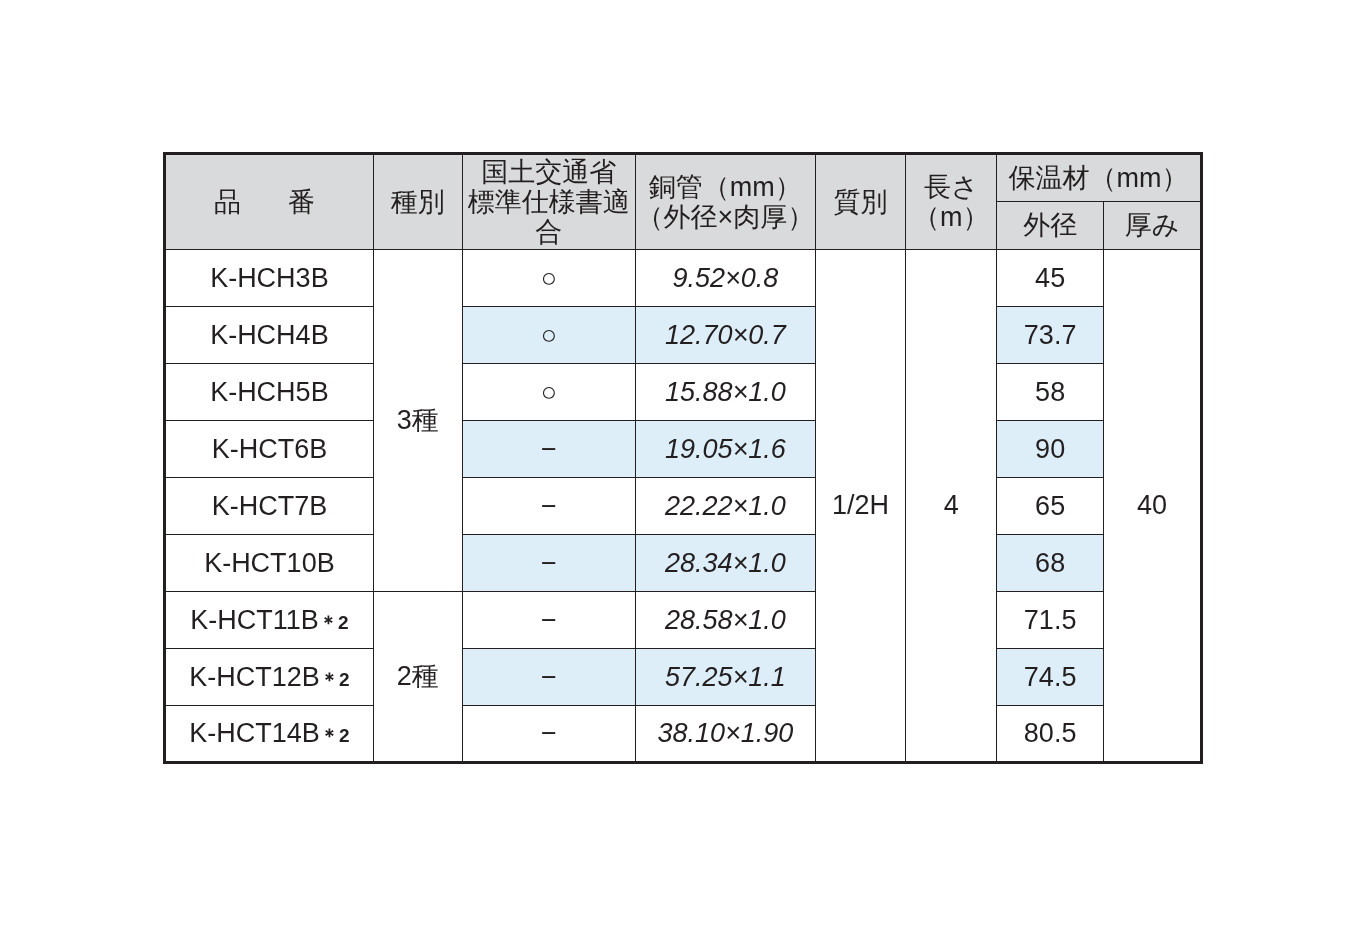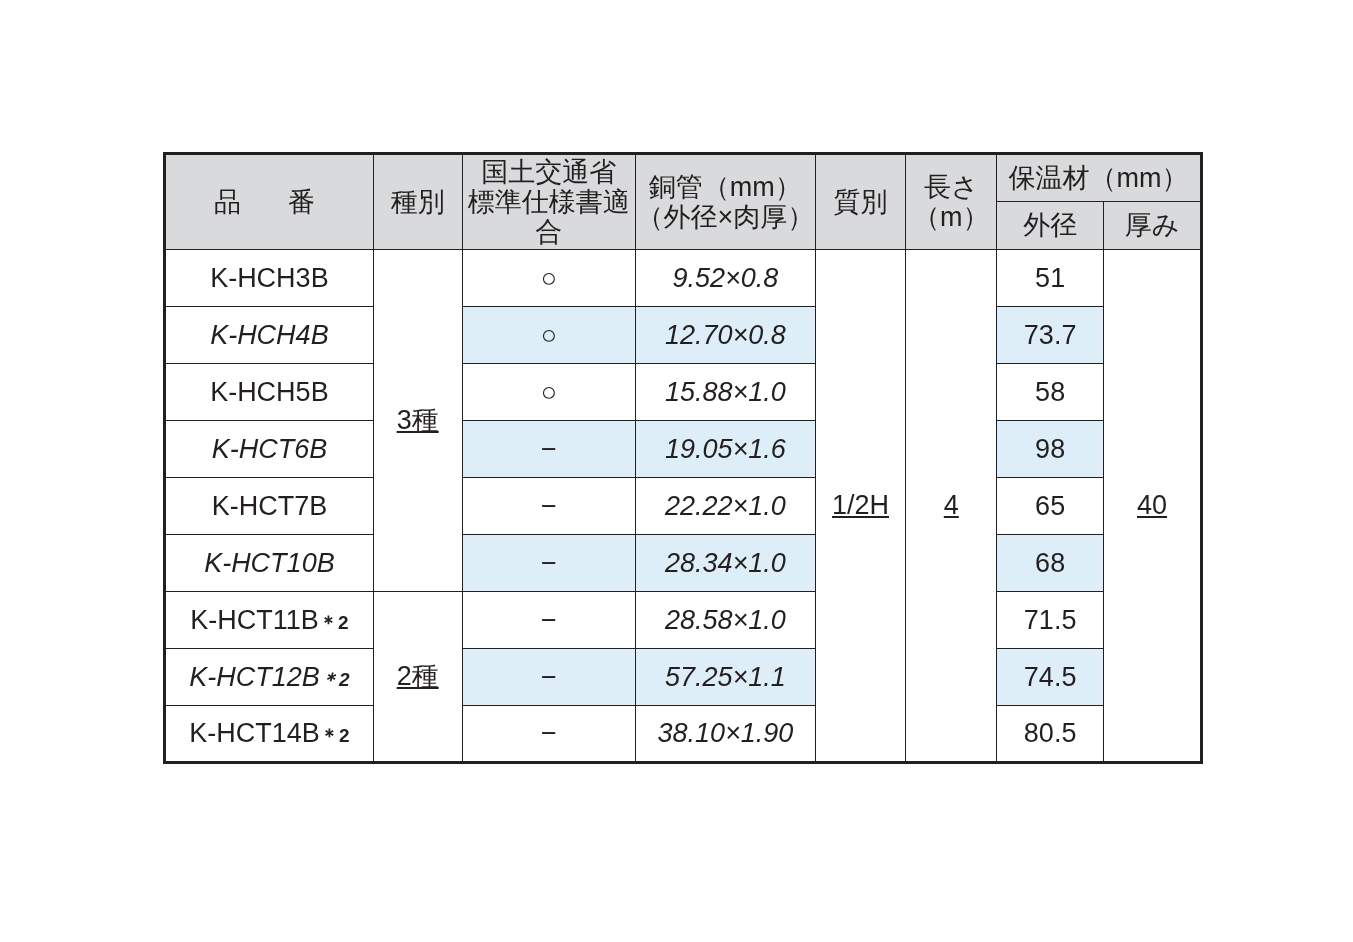--- a/index.html
+++ b/index.html
@@ -74,36 +74,34 @@
     font-size: 19px;
     font-weight: bold;
     vertical-align: baseline;
     letter-spacing: 0;
   }
   tr.shade td {
     background: #ddeef8;
   }
   td.white-cell {
     background: #ffffff !important;
-    font-style: italic;
   }
   td.mark {
     font-size: 26px;
   }
   td.dash {
     font-size: 26px;
   }
   td.pipe {
     font-size: 27px;
     white-space: nowrap;
     font-style: italic;
   }
   td.kind, td.temper, td.len, td.thick {
     font-size: 27px;
-    text-decoration: underline;
   }
   .row-h {
     height: 57px;
   }
   .hdr-row1 { height: 48px; }
   .hdr-row2 { height: 48px; }
 </style>
 </head>
 <body>
 
@@ -145,43 +143,43 @@
     </thead>
     <tbody>
 
       <tr class="row-h">
         <td class="prod"><span>K-HCH3B</span><span class="note"></span></td>
         <td class="kind" rowspan="6">3種</td>
         <td class="mark">○</td>
         <td class="pipe">9.52×0.8</td>
         <td class="temper" rowspan="9">1/2H</td>
         <td class="len" rowspan="9">4</td>
-        <td>51</td>
+        <td>45</td>
         <td class="thick" rowspan="9">40</td>
       </tr>
 
       <tr class="row-h shade">
         <td class="prod white-cell"><span>K-HCH4B</span><span class="note"></span></td>
         <td class="mark">○</td>
-        <td class="pipe">12.70×0.8</td>
+        <td class="pipe">12.70×0.7</td>
         <td>73.7</td>
       </tr>
 
       <tr class="row-h">
         <td class="prod"><span>K-HCH5B</span><span class="note"></span></td>
         <td class="mark">○</td>
         <td class="pipe">15.88×1.0</td>
         <td>58</td>
       </tr>
 
       <tr class="row-h shade">
         <td class="prod white-cell"><span>K-HCT6B</span><span class="note"></span></td>
         <td class="dash">−</td>
         <td class="pipe">19.05×1.6</td>
-        <td>98</td>
+        <td>90</td>
       </tr>
 
       <tr class="row-h">
         <td class="prod"><span>K-HCT7B</span><span class="note"></span></td>
         <td class="dash">−</td>
         <td class="pipe">22.22×1.0</td>
         <td>65</td>
       </tr>
 
       <tr class="row-h shade">

